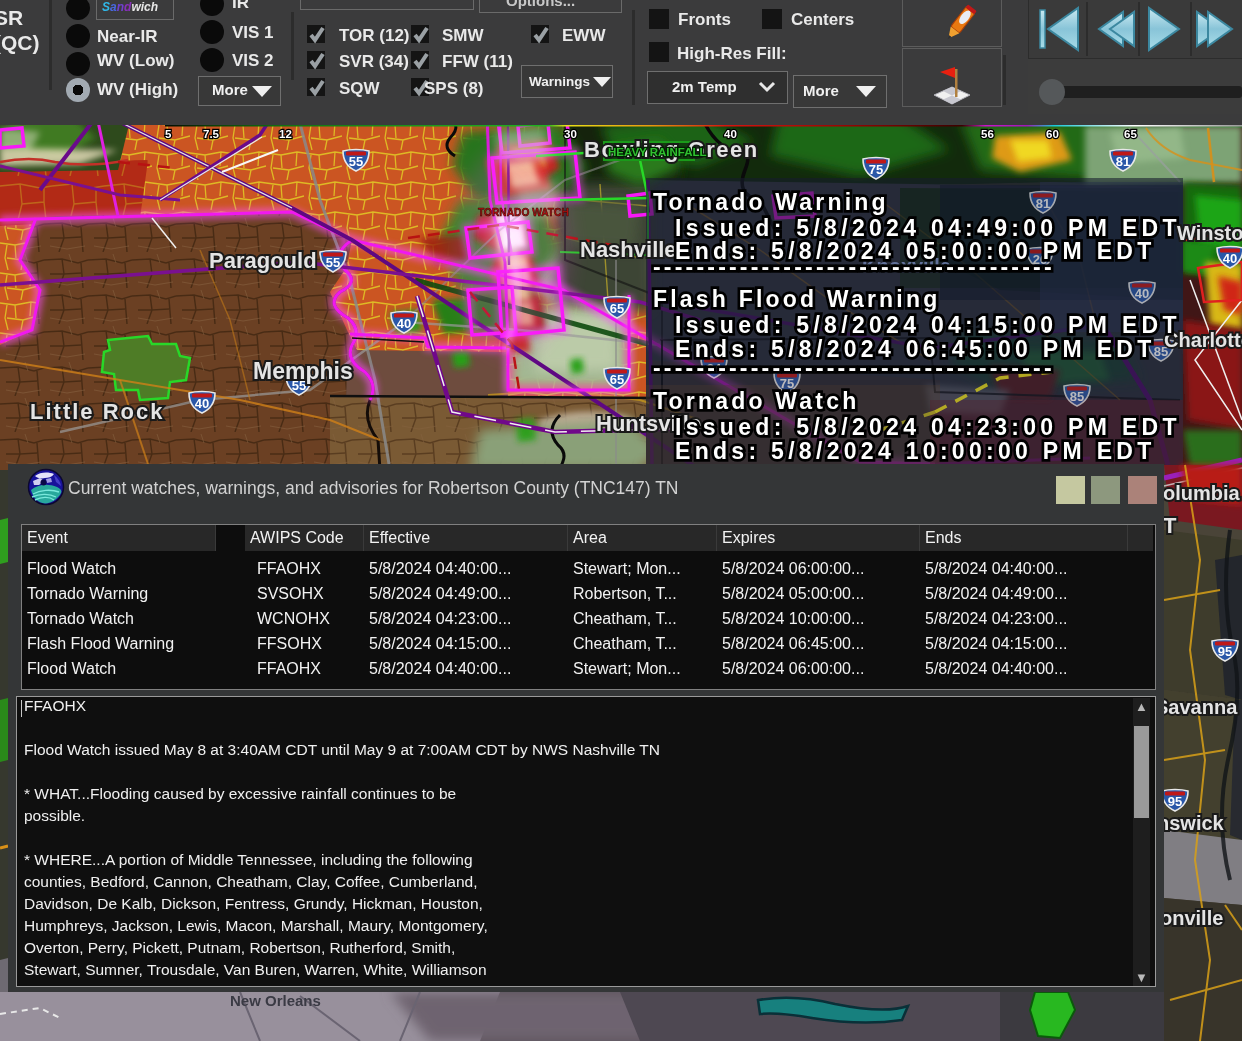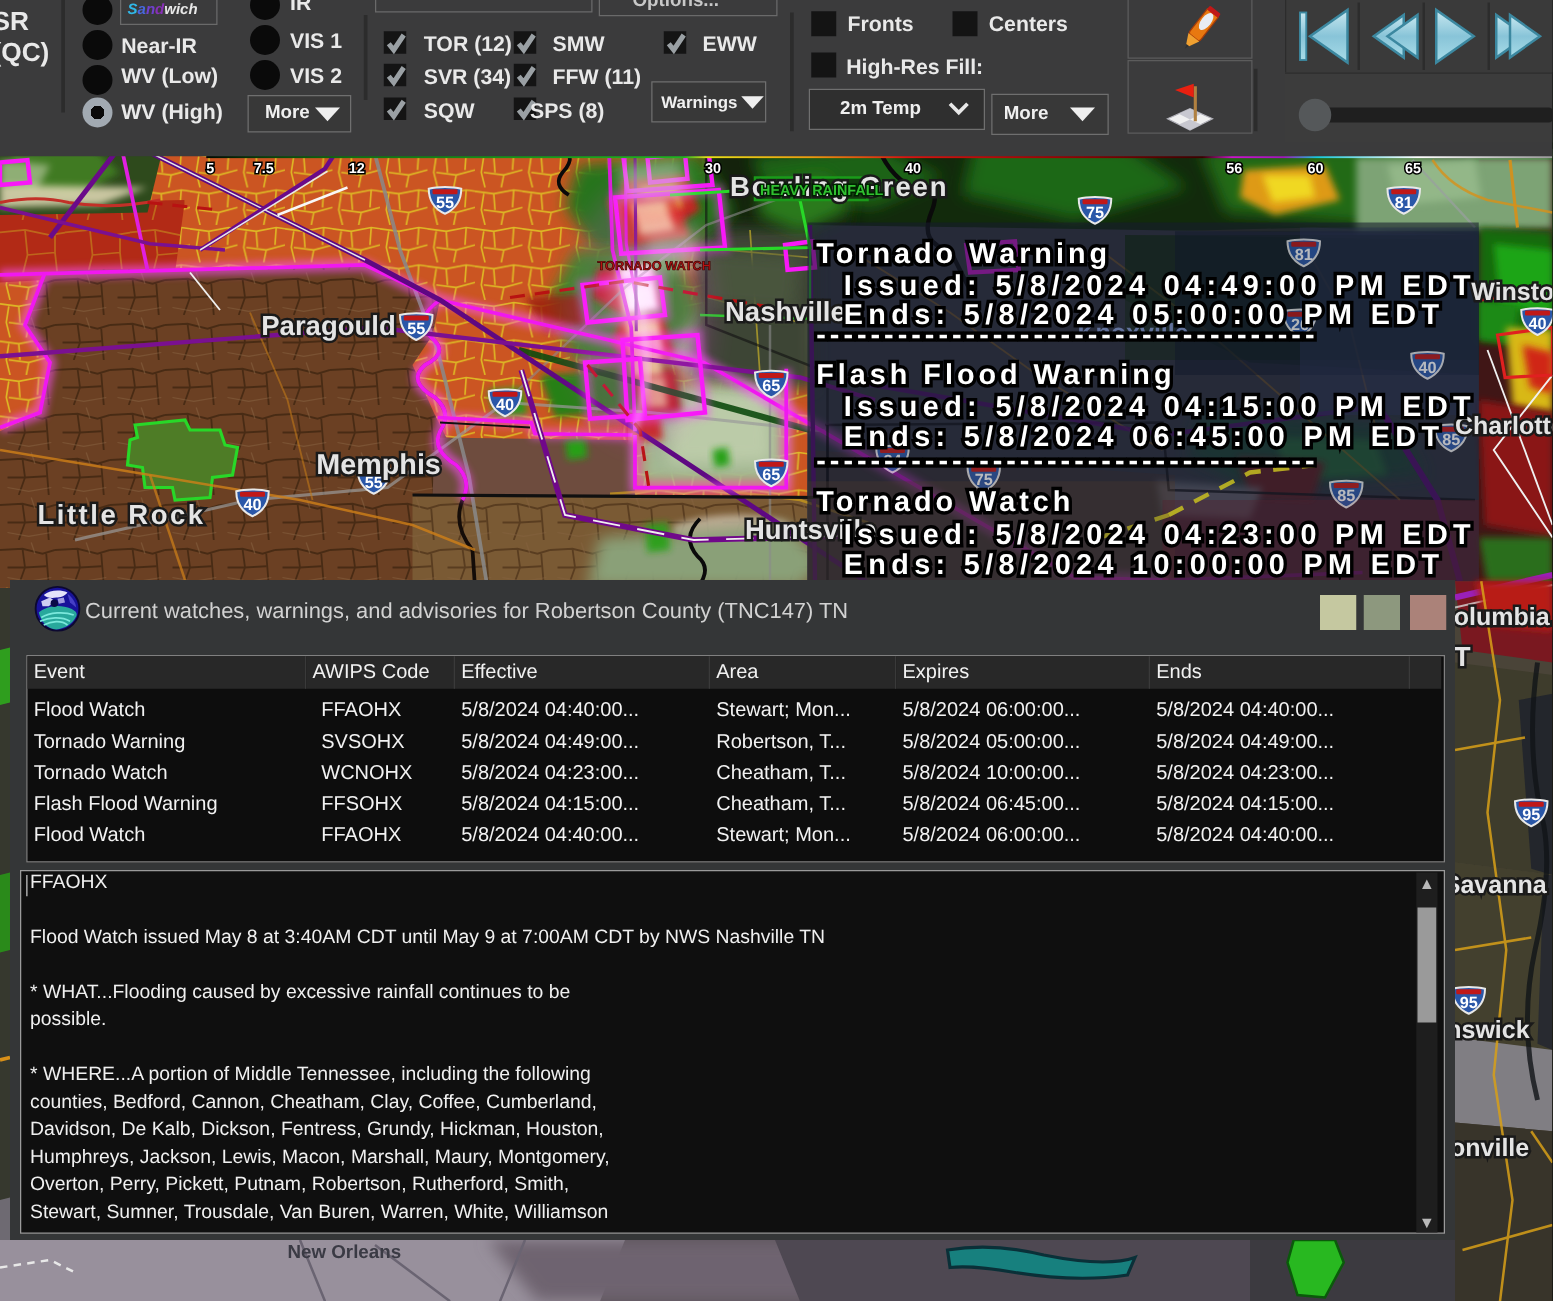--- a/index.html
+++ b/index.html
@@ -560,21 +560,21 @@
 <path d="M6,13 L13,10 L17,13 L12,17 L7,17 Z" fill="#cfcdf2"></path>
 <path d="M19,11 L24,10 L25,14 L20,15 Z" fill="#b8b4ec" opacity="0.85"></path>
 <circle cx="16.5" cy="14.5" r="3" fill="#0a0848"></circle>
 <path d="M27,7 C31,10 33.5,14 34,18 L29,14 Z" fill="#5a52d8" opacity="0.7"></path>
 </svg>
 <div class="title">Current watches, warnings, and advisories for Robertson County (TNC147) TN</div>
 <div class="sq" style="left:1048px;background:#c5c8a0;"></div>
 <div class="sq" style="left:1083px;background:#8d987e;"></div>
 <div class="sq" style="left:1120px;background:#ab8279;"></div>
 <div id="tbl">
-<div class="th" style="left:0;width:223px;">Event</div>
+<div class="th" style="left:0;width:194px;">Event</div>
 <div class="th" style="left:223px;width:119px;">AWIPS Code</div>
 <div class="th" style="left:342px;width:204px;">Effective</div>
 <div class="th" style="left:546px;width:149px;">Area</div>
 <div class="th" style="left:695px;width:203px;">Expires</div>
 <div class="th" style="left:898px;width:208px;">Ends</div>
 <div class="th" style="left:1106px;width:25px;border-right:none;"></div>
 <div class="tr" style="left:0;top:31px;width:223px;">Flood Watch</div>
 <div class="tr" style="left:230px;top:31px;width:112px;">FFAOHX</div>
 <div class="tr" style="left:342px;top:31px;width:204px;">5/8/2024 04:40:00...</div>
 <div class="tr" style="left:546px;top:31px;width:149px;">Stewart; Mon...</div>

